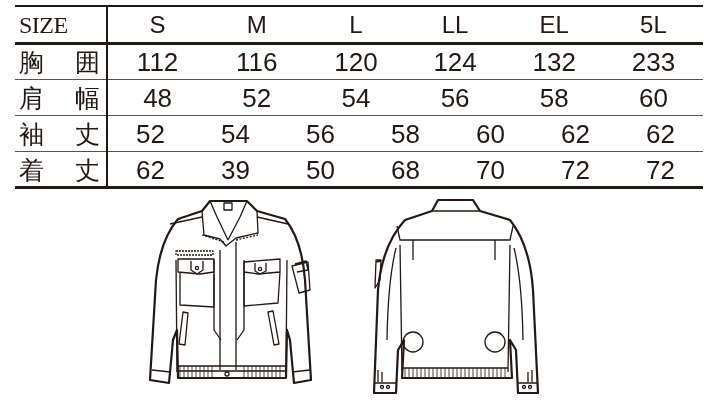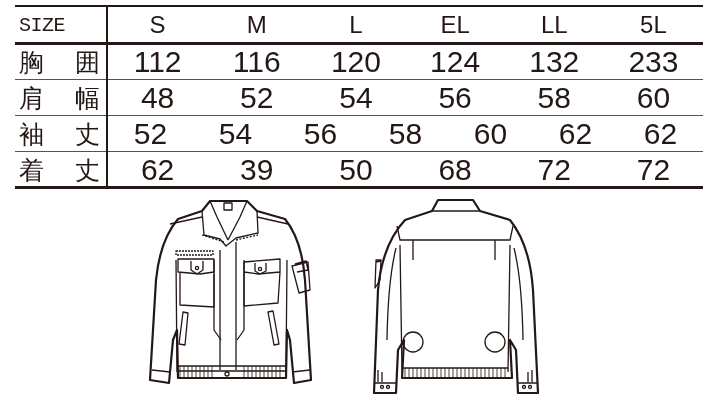--- a/index.html
+++ b/index.html
@@ -8,23 +8,23 @@
     .table { position: absolute; left: 15px; top: 5px; width: 688px; }
     .rule { position: absolute; left: 0; width: 688px; background: #231815; }
     .rule.top { top: 0; height: 2px; }
     .rule.head { top: 37px; height: 3px; }
     .rule.row { height: 1px; background: #5a504c; }
     .rule.bottom { top: 181px; height: 3px; }
     .vsep { position: absolute; left: 91px; top: 0; width: 2px; height: 184px; background: #231815; }
     .trow { position: absolute; left: 0; width: 688px; height: 36px; display: flex; align-items: center; }
     .label { width: 91px; display: flex; justify-content: space-between; padding: 0 6px 0 4px; box-sizing: border-box;
              font-size: 25px; font-family: "DejaVu Sans", sans-serif; }
-    .label.size { justify-content: flex-start; font-size: 20px; font-family: Liberation Mono, monospace; letter-spacing: -0.5px; }
+    .label.size { justify-content: flex-start; font-size: 24px; font-family: Liberation Serif, serif; letter-spacing: -0.5px; }
     .cells { position: absolute; left: 93px; right: 0; top: 0; bottom: 0; display: flex; }
-    .cell { flex: 1; display: flex; align-items: center; justify-content: center; font-size: 30px; }
+    .cell { flex: 1; display: flex; align-items: center; justify-content: center; font-size: 26px; }
     .cell.h { font-size: 24px; }
     .figs { position: absolute; left: 140px; top: 190px; width: 420px; height: 210px; }
     svg { display: block; }
   </style>
 </head>
 <body>
 
 <div class="table">
   <div class="rule top"></div>
   <div class="rule head"></div>
@@ -33,22 +33,22 @@
   <div class="rule row" style="top:146px"></div>
   <div class="rule bottom"></div>
   <div class="vsep"></div>
 
   <div class="trow" style="top:2px">
     <div class="label size">SIZE</div>
     <div class="cells">
       <div class="cell h">S</div>
       <div class="cell h">M</div>
       <div class="cell h">L</div>
+      <div class="cell h">LL</div>
       <div class="cell h">EL</div>
-      <div class="cell h">LL</div>
       <div class="cell h">5L</div>
     </div>
   </div>
 
   <div class="trow" style="top:39px">
     <div class="label">
       <span>胸</span>
       <span>囲</span>
     </div>
     <div class="cells">
@@ -95,20 +95,21 @@
   <div class="trow" style="top:147px">
     <div class="label">
       <span>着</span>
       <span>丈</span>
     </div>
     <div class="cells">
       <div class="cell">62</div>
       <div class="cell">39</div>
       <div class="cell">50</div>
       <div class="cell">68</div>
+      <div class="cell">70</div>
       <div class="cell">72</div>
       <div class="cell">72</div>
     </div>
   </div>
 </div>
 
 <div class="figs">
 
   <svg width="200" height="210" viewBox="0 0 200 210" style="position:absolute;left:0;top:0" fill="none" stroke="#231815" stroke-width="1.3" stroke-linejoin="round">
 

